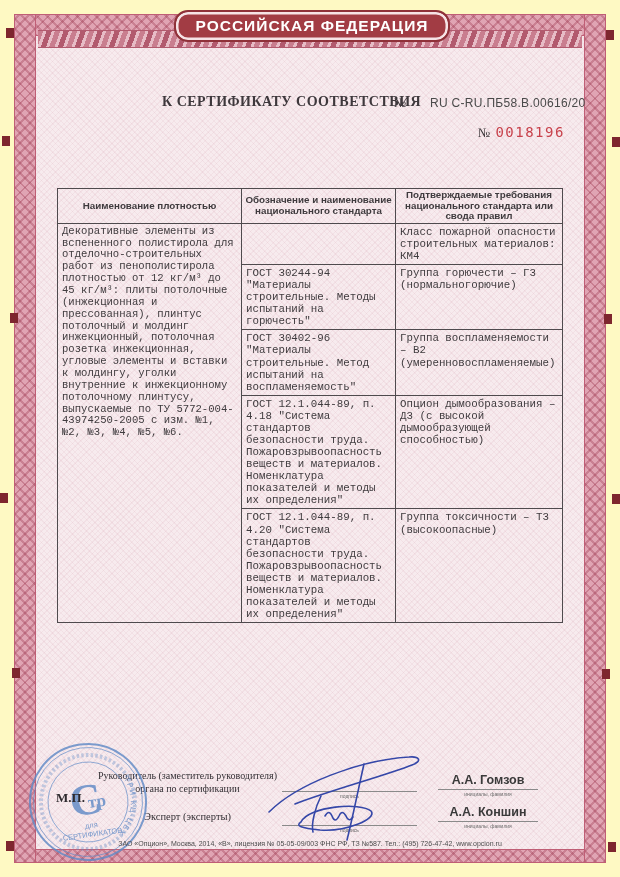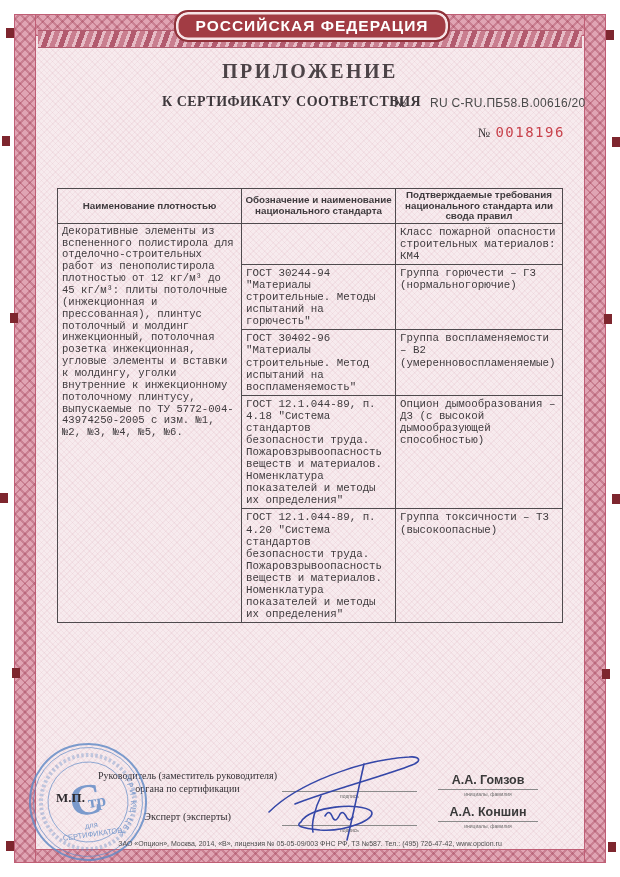--- a/index.html
+++ b/index.html
@@ -1,18 +1,18 @@
 <!DOCTYPE html>
 <html><head>
 <meta charset="utf-8">
 <style>
   html,body { margin:0; padding:0; background:#9a9a9a; }
   .page {
     position:relative; width:620px; height:877px; margin:0 auto;
-    background:#ffffff; overflow:hidden;
+    background:#fef9c3; overflow:hidden;
     font-family:"Liberation Sans", sans-serif; color:#433f42;
   }
   
   .fs {
     position:absolute; box-sizing:border-box;
     background-color:#e0a4b3;
     background-image:
       repeating-linear-gradient(45deg,  rgba(150,45,70,.30) 0 2px, rgba(0,0,0,0) 2px 7px),
       repeating-linear-gradient(-45deg, rgba(150,45,70,.30) 0 2px, rgba(0,0,0,0) 2px 7px);
     border:1px solid #bf5e75;
@@ -120,21 +120,20 @@
   <div class="edge-mark" style="left:612px; top:137px;"></div>
   <div class="edge-mark" style="left:604px; top:314px;"></div>
   <div class="edge-mark" style="left:612px; top:494px;"></div>
   <div class="edge-mark" style="left:602px; top:669px;"></div>
   <div class="edge-mark" style="left:608px; top:842px;"></div>
 
   <div class="banner">
     <span class="banner-text">РОССИЙСКАЯ ФЕДЕРАЦИЯ</span>
   </div>
 
-  <div class="doc-title">ПРИЛОЖЕНИЕ</div>
   <span class="sub-label">К СЕРТИФИКАТУ СООТВЕТСТВИЯ</span>
   <span class="sub-no">№</span>
   <span class="sub-num">RU C-RU.ПБ58.В.00616/20</span>
   <div class="form-no">
     <span class="sign">№</span><span class="digits">0018196</span>
   </div>
 
   <table class="ctable">
     <colgroup>
         <col style="width:184px">

